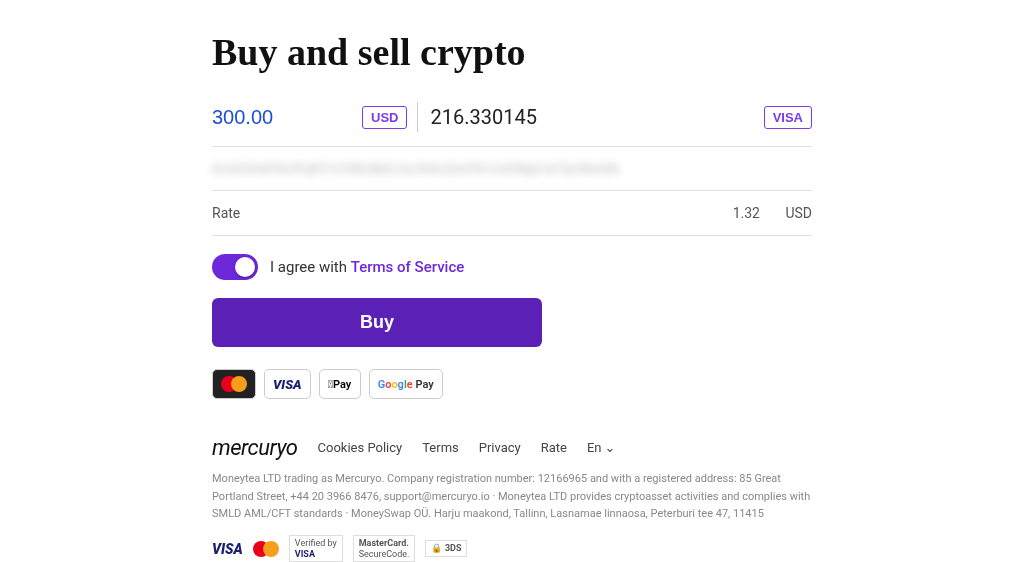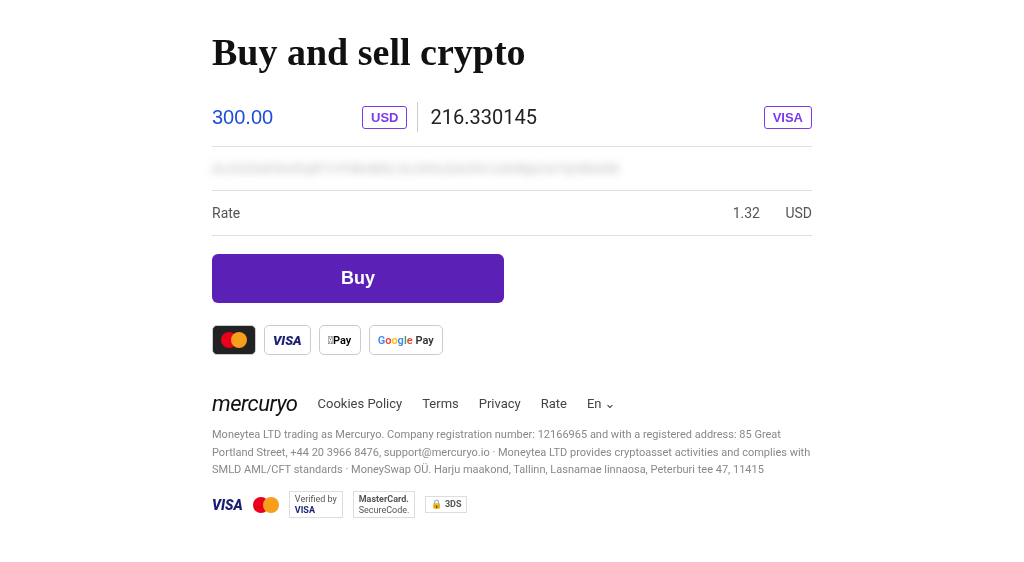--- a/index.html
+++ b/index.html
@@ -132,21 +132,21 @@
       font-size: 15px;
       color: #333;
     }
     .tos-link {
       color: #6d28d9;
       text-decoration: none;
       font-weight: 500;
     }
     .buy-button {
       display: block;
-      width: 292px;
+      width: 330px;
       background: #5b21b6;
       color: #fff;
       font-size: 18px;
       font-weight: 600;
       text-align: center;
       padding: 14px 0;
       border: none;
       border-radius: 6px;
       cursor: pointer;
       margin-bottom: 22px;
@@ -263,20 +263,29 @@
   </div>
 
   <div class="rate-row">
     <span class="rate-label">Rate</span>
     <div class="rate-value">
       <span>1.32</span>
       <span>USD</span>
     </div>
   </div>
 
+  <div class="tos-row">
+    <label class="toggle-wrap">
+      <input type="checkbox" checked="" style="">
+      <span class="toggle-slider"></span>
+    </label>
+    <span class="tos-text">
+      <span>I agree with </span><a href="#" class="tos-link">Terms of Service</a>
+    </span>
+  </div>
 
   <button class="buy-button">Buy</button>
 
   <div class="payment-icons">
 
     <div class="pay-icon mastercard">
       <div class="mc-circles">
         <div class="mc-circle mc-red"></div>
         <div class="mc-circle mc-orange"></div>
       </div>

